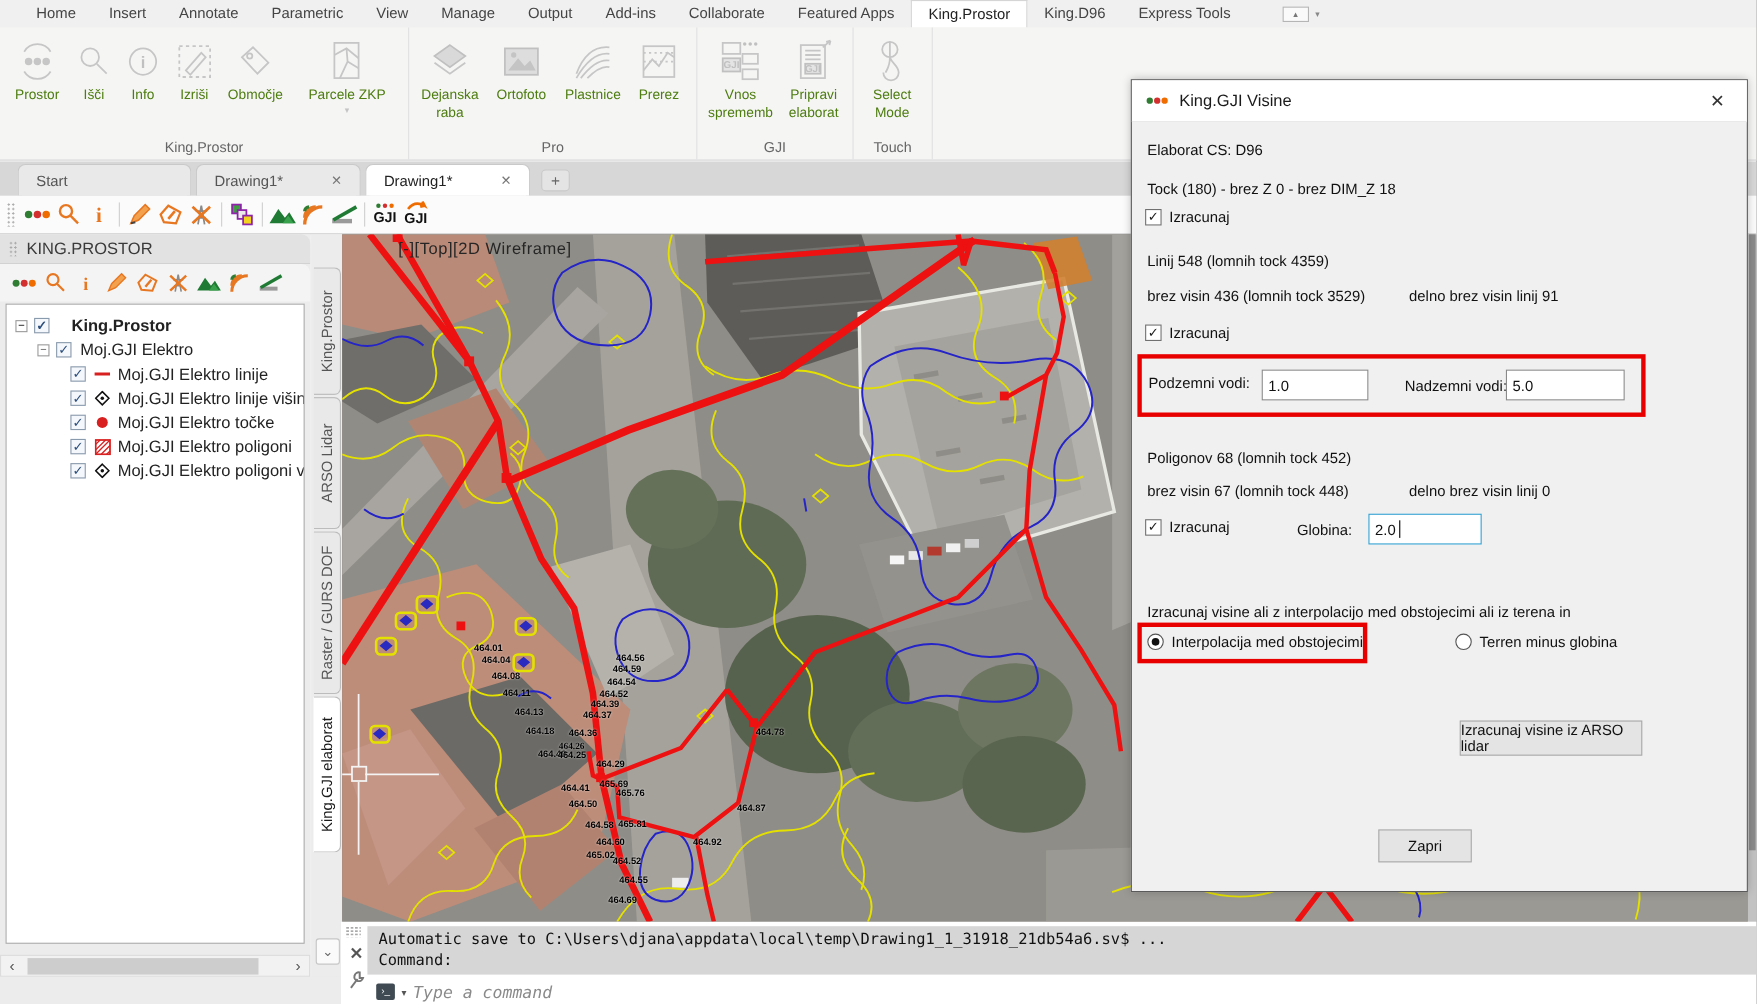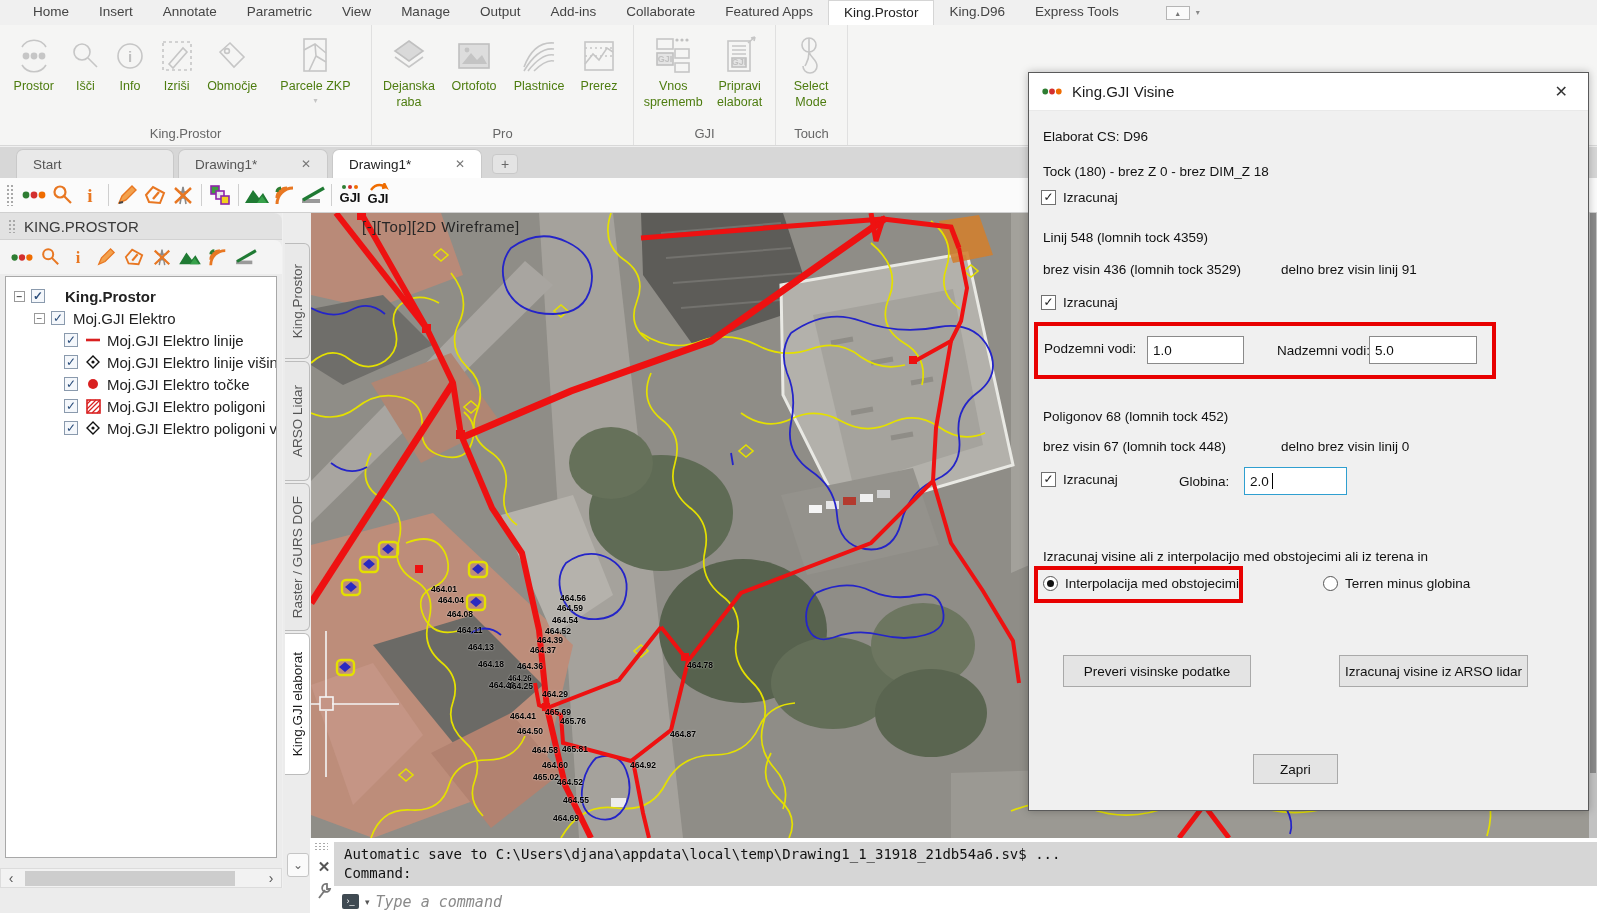--- a/index.html
+++ b/index.html
@@ -741,22 +741,21 @@
     <div class="redbox" style="left:5px;top:493px;width:209px;height:37px"></div>
     <div class="dradio" style="left:14px;top:503px">
       <span class="rdot sel"></span>
       <span>Interpolacija med obstojecimi</span>
     </div>
     <div class="dradio" style="left:294px;top:503px">
       <span class="rdot"></span>
       <span>Terren minus globina</span>
     </div>
 
-    <div class="dbtn" style="left:34px;top:582px;width:188px;height:32px">Preveri visinske podatke</div>
-    <div class="dbtn" style="left:310px;top:582px;width:189px;height:32px">Izracunaj visine iz ARSO lidar</div>
+    <div class="dbtn" style="left:298px;top:582px;width:166px;height:32px">Izracunaj visine iz ARSO lidar</div>
     <div class="dbtn" style="left:224px;top:681px;width:85px;height:30px">Zapri</div>
   </div>
 
   <div class="belowpanel abs"></div>
   <div class="cmd abs">
     <div class="cmdicons">
       <span class="grip" style="height:10px;width:14px;background-size:4px 3px"></span>
       <span class="x">✕</span>
       <span><svg width="16" height="18" viewBox="0 0 16 18" fill="none" stroke="#777" stroke-width="1.8">
             <path d="M11,2 a4,4 0 1 0 3,5 l-3,0 0,-3 Z"></path>

